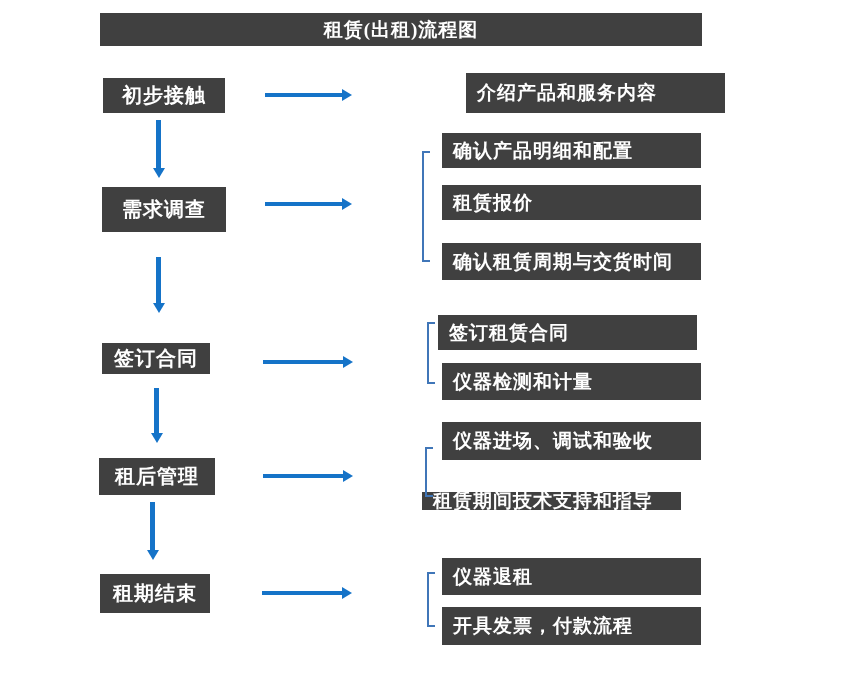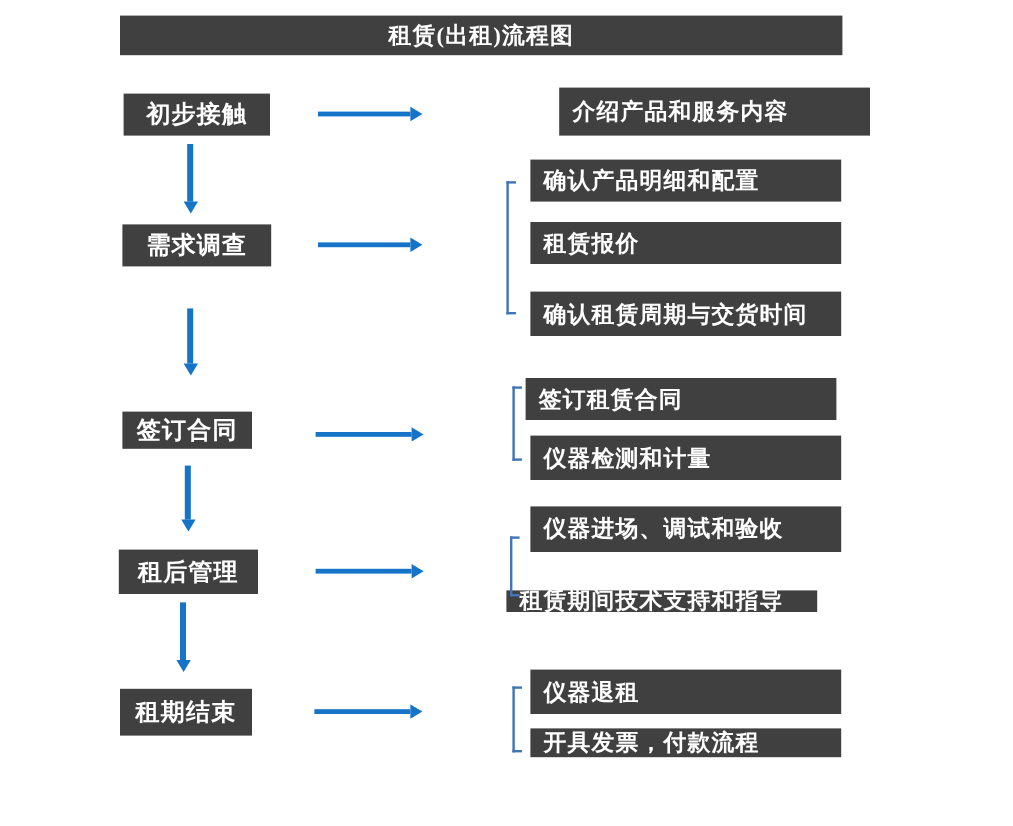--- a/index.html
+++ b/index.html
@@ -42,39 +42,39 @@
   }
 </style>
 </head>
 <body>
 
 <div id="canvas">
 
   <div class="bluebox titlebar" style="left:100px;top:13px;width:602px;height:33px;">租赁(出租)流程图</div>
 
   <div class="bluebox stagebox" style="left:103px;top:78px;width:122px;height:35px;">初步接触</div>
-  <div class="bluebox stagebox" style="left:102px;top:187px;width:124px;height:35px;">需求调查</div>
+  <div class="bluebox stagebox" style="left:102px;top:187px;width:124px;height:45px;">需求调查</div>
   <div class="bluebox stagebox" style="left:102px;top:343px;width:108px;height:31px;">签订合同</div>
   <div class="bluebox stagebox" style="left:99px;top:458px;width:116px;height:37px;">租后管理</div>
   <div class="bluebox stagebox" style="left:100px;top:574px;width:110px;height:39px;">租期结束</div>
 
   <div class="bluebox outbox" style="left:442px;top:73px;width:259px;height:40px;margin-left:24px;">介绍产品和服务内容</div>
 
   <div class="bluebox outbox" style="left:442px;top:133px;width:259px;height:35px;">确认产品明细和配置</div>
   <div class="bluebox outbox" style="left:442px;top:185px;width:259px;height:35px;">租赁报价</div>
   <div class="bluebox outbox" style="left:442px;top:243px;width:259px;height:37px;">确认租赁周期与交货时间</div>
 
   <div class="bluebox outbox" style="left:438px;top:315px;width:259px;height:35px;">签订租赁合同</div>
   <div class="bluebox outbox" style="left:442px;top:363px;width:259px;height:37px;">仪器检测和计量</div>
 
   <div class="bluebox outbox" style="left:442px;top:422px;width:259px;height:38px;">仪器进场、调试和验收</div>
   <div class="bluebox outbox" style="left:422px;top:492px;width:259px;height:18px;">租赁期间技术支持和指导</div>
 
   <div class="bluebox outbox" style="left:442px;top:558px;width:259px;height:37px;">仪器退租</div>
-  <div class="bluebox outbox" style="left:442px;top:607px;width:259px;height:24px;">开具发票，付款流程</div>
+  <div class="bluebox outbox" style="left:442px;top:607px;width:259px;height:38px;">开具发票，付款流程</div>
 
   <div class="harrow" style="left:265px;top:89px;width:87px;">
     <div class="line"></div>
     <div class="head"></div>
   </div>
   <div class="harrow" style="left:265px;top:198px;width:87px;">
     <div class="line"></div>
     <div class="head"></div>
   </div>
   <div class="harrow" style="left:263px;top:356px;width:90px;">

